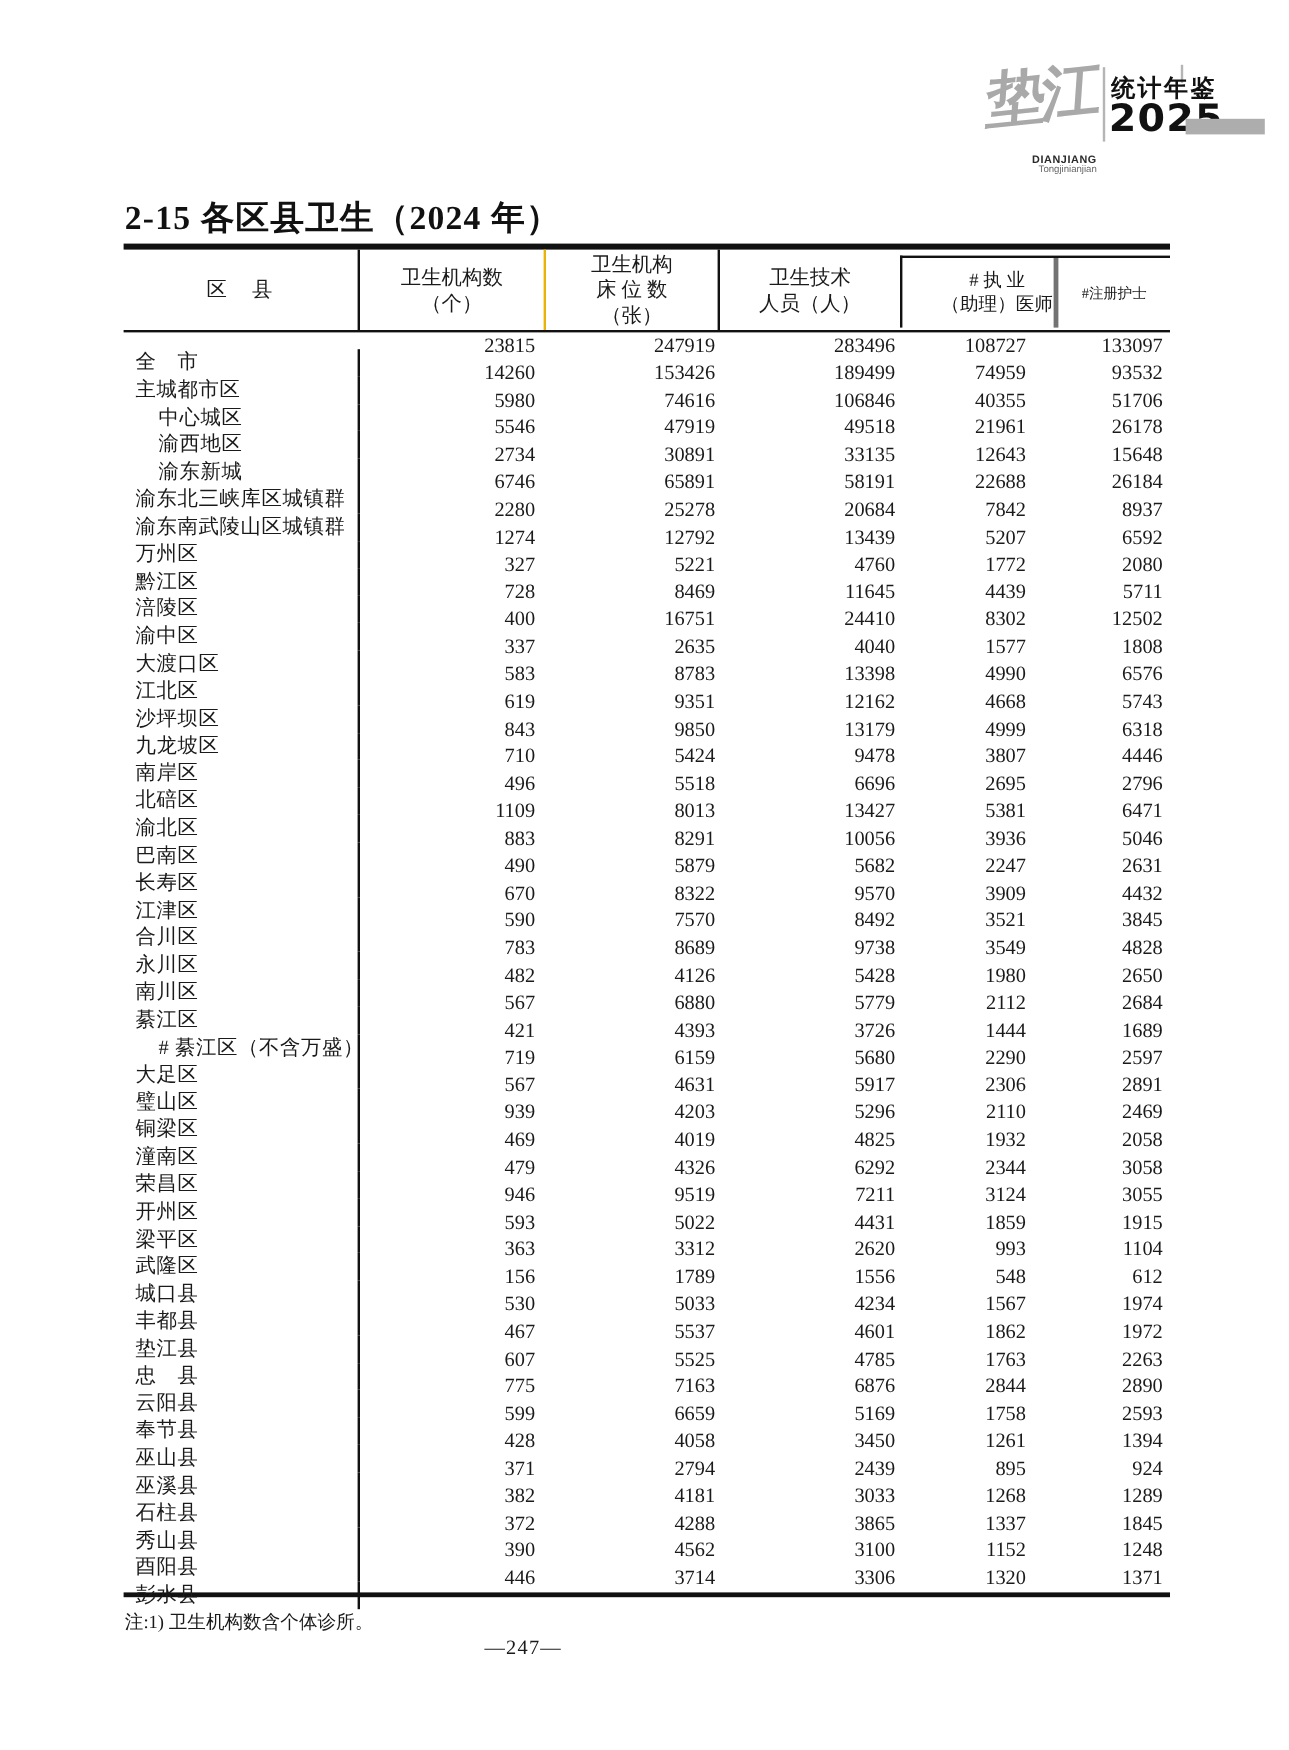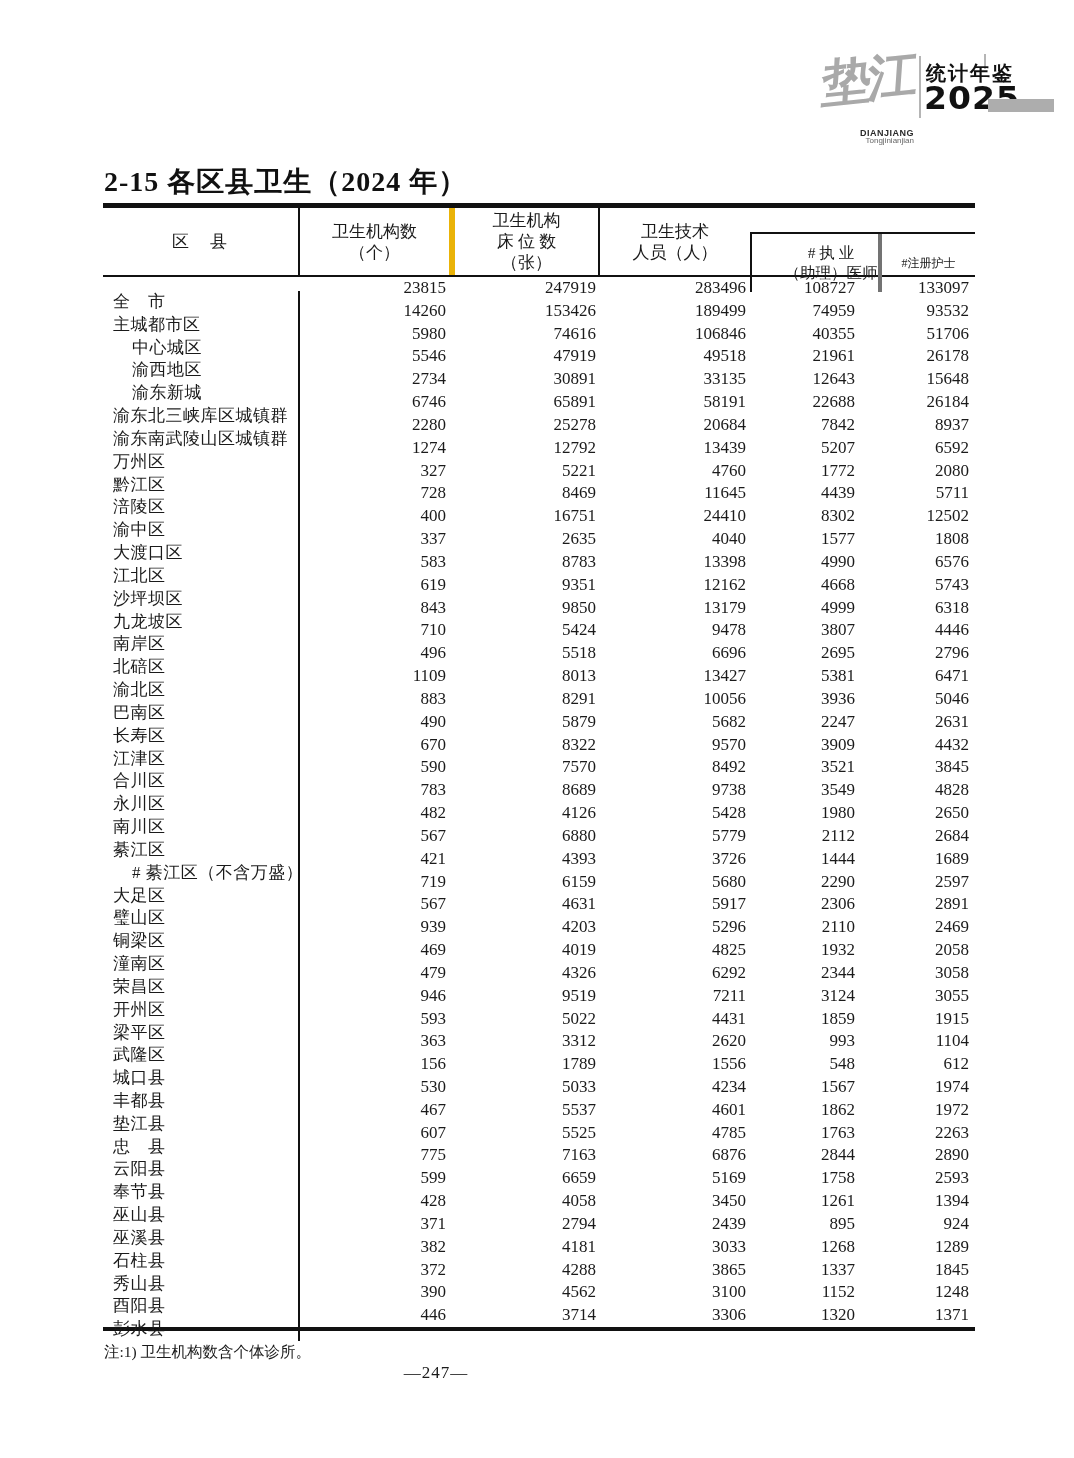--- a/index.html
+++ b/index.html
@@ -27,24 +27,24 @@
   .page-title { position:absolute; left:104px; top:163px; font-size:28px; font-weight:900;
     letter-spacing:1px; color:#111; }
 
   
   .table { position:absolute; left:103px; top:203px; width:872px;
     border-top:5px solid #111; border-bottom:4px solid #111; }
   .thead { display:flex; height:69px; border-bottom:2px solid #111; }
   .hc { display:flex; align-items:center; justify-content:center; text-align:center;
     white-space:pre-line; font-size:17px; line-height:21px; color:#1a1a1a; }
   .hc1 { width:197px; border-right:2px solid #111; letter-spacing:2px; }
-  .hc2 { width:155px; border-right:6px solid #eab308; }
+  .hc2 { width:155px; border-right:2px solid #eab308; }
   .hc3 { width:145px; border-right:2px solid #111; }
   .hc4 { width:150px; }
-  .subwrap { width:225px; display:flex; margin-top:24px; height:60px;
+  .subwrap { width:225px; display:flex; margin-top:5px; height:60px;
     border-top:2px solid #111; border-left:2px solid #111;padding-left:32px; }
   .hc5 { width:110px; font-size:15.5px; line-height:20px; }
   .hc6 { width:113px; border-left:4px solid #737373; font-size:12px; }
 
   .tbody { }
   .trow { display:flex; height:22.83px; align-items:center; }
   .c { font-size:17px; line-height:22.83px; white-space:nowrap; height:100%; }
   .lab { width:197px; border-right:2px solid #111; padding-left:10px; letter-spacing:.5px;margin-top:28px; }
   .lab.ind { padding-left:29px; }
   .num { text-align:right; font-family:"Liberation Serif","DejaVu Serif",serif; }

